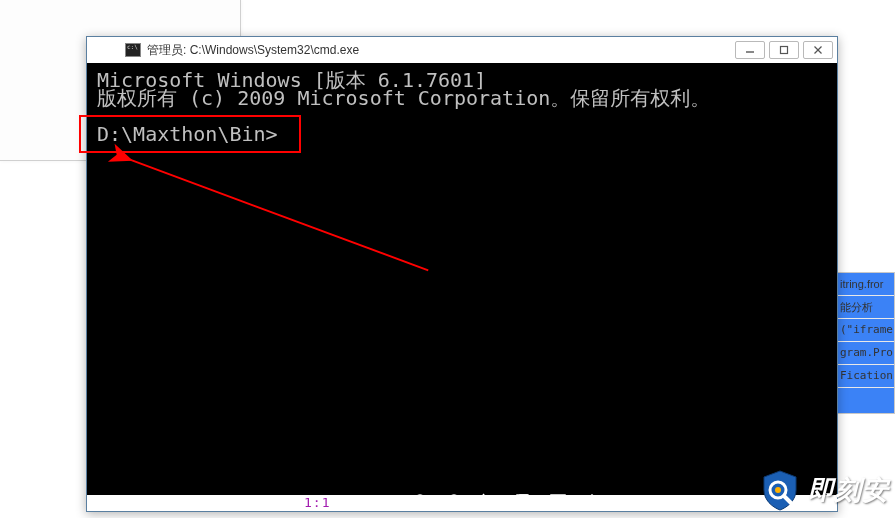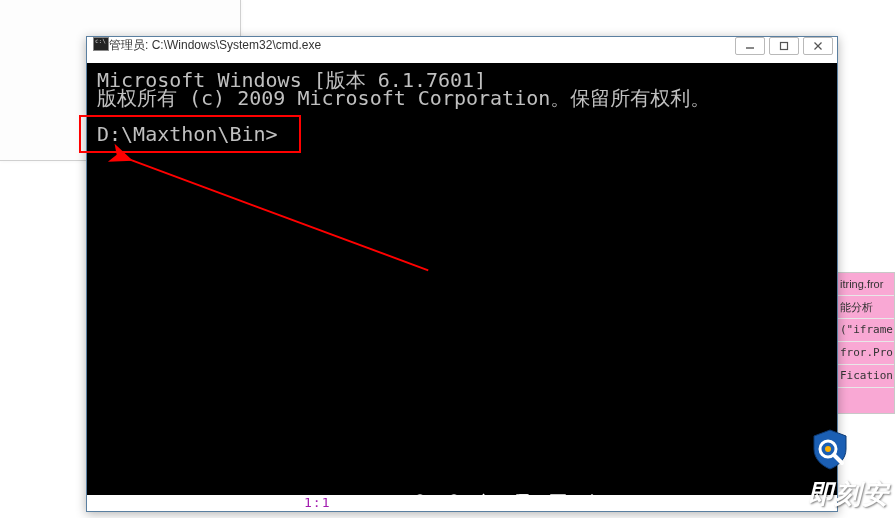--- a/index.html
+++ b/index.html
@@ -33,23 +33,26 @@
     width: 750px;
     height: 474px;
     background: #ffffff;
     border: 1px solid #5a7fa0;
     box-shadow: 0 2px 10px rgba(0,0,0,0.3);
   }
   .cmd-titlebar {
     height: 26px;
     background: #ffffff;
     display: flex;
+    align-items: center;
     padding: 0 4px 0 6px;
     font-size: 12px;
     color: #333;
+    gap: 6px;
+    margin-left: 32px;
   }
   .cmd-icon {
     width: 14px;
     height: 12px;
     background: #222;
     border: 1px solid #888;
     position: relative;
     display: inline-block;
   }
   .cmd-icon::after {
@@ -109,21 +112,21 @@
     pointer-events: none;
   }
 
   
   .right-panel {
     position: absolute;
     right: 0;
     top: 272px;
     width: 56px;
     height: 140px;
-    background: #f9a8d4;
+    background: #3b82f6;
     border: 1px solid #c8c8c8;
     font-size: 11px;
     line-height: 22px;
     overflow: hidden;
   }
   .right-panel .rp-row {
     border-bottom: 1px solid #e8e8e8;
     padding: 0 2px;
     white-space: nowrap;
     color: #333;
@@ -151,26 +154,26 @@
     justify-content: center;
   }
   .tb-icon svg { stroke: #ffffff; fill: none; stroke-width: 1.5; }
 
   
   .watermark {
     position: absolute;
     right: 6px;
     bottom: 6px;
     display: flex;
+    align-items: center;
     gap: 6px;
     color: #ffffff;
     font-family: "Microsoft YaHei", sans-serif;
     font-style: italic;
     font-weight: bold;
-    flex-direction: column;
   }
   .watermark .wm-text {
     font-size: 26px;
     text-shadow: 1px 1px 2px rgba(0,0,0,.5);
     letter-spacing: 1px;
   }
   .wm-logo {
     width: 44px;
     height: 44px;
     position: relative;
@@ -182,21 +185,21 @@
 </style>
 </head>
 <body>
 
 <div class="bg-pale"></div>
 
 <div class="right-panel">
   <div class="rp-row">itring.fror</div>
   <div class="rp-row">能分析</div>
   <div class="rp-row rp-blue">("iframe</div>
-  <div class="rp-row rp-blue">fror.Pro</div>
+  <div class="rp-row rp-blue">gram.Pro</div>
   <div class="rp-row rp-blue">Fication,</div>
 </div>
 
 <div class="cmd-window">
   <div class="cmd-titlebar">
     <span class="cmd-icon"></span>
     <span class="cmd-title">
       <span>管理员: </span><span>C:\Windows\System32\cmd.exe</span>
     </span>
     <div class="win-controls">

